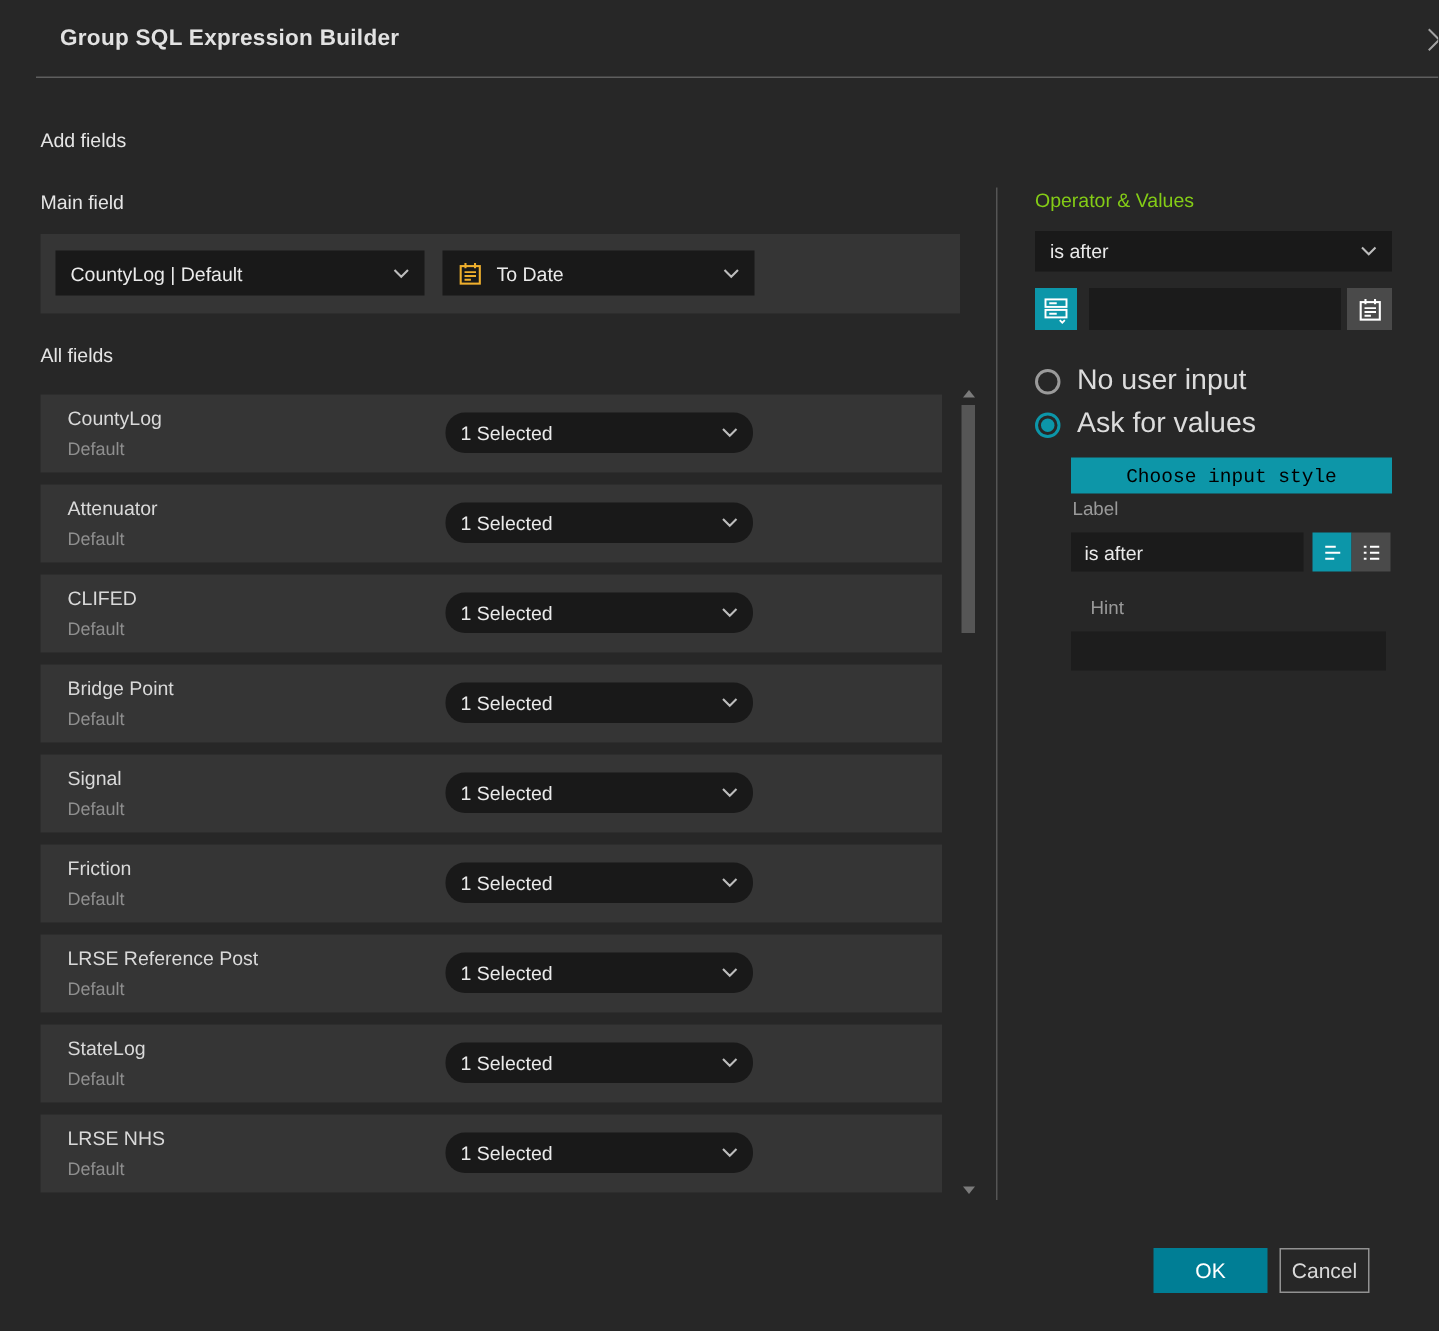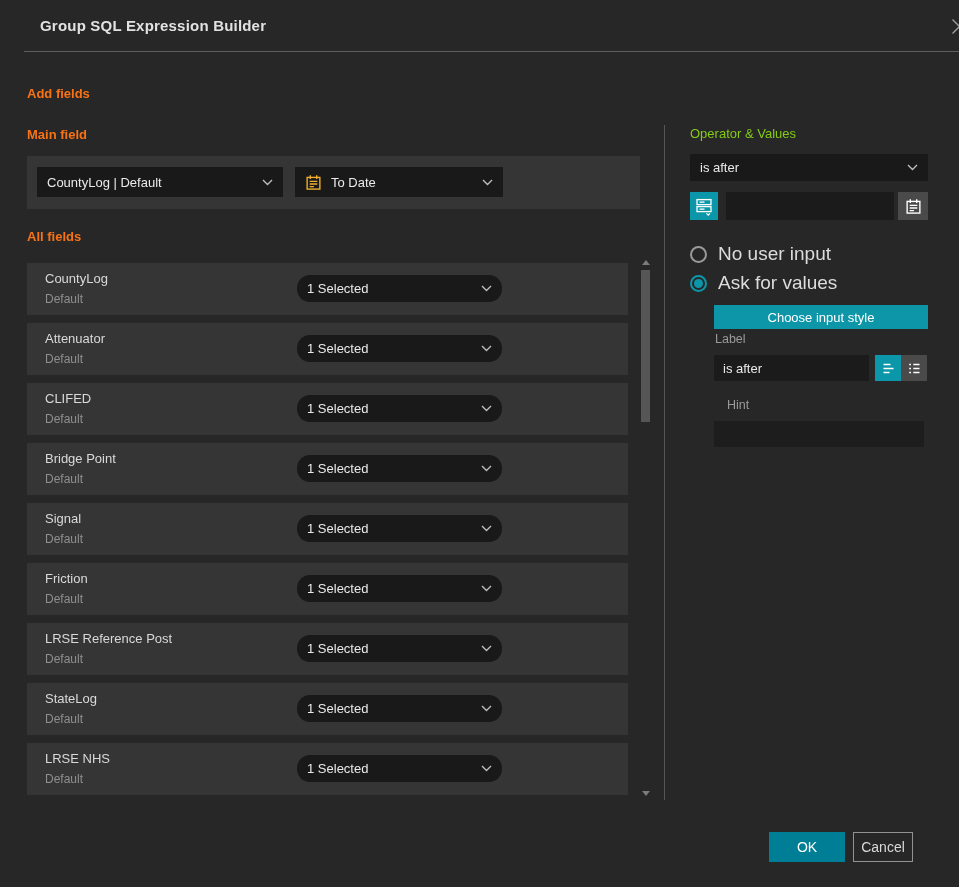--- a/index.html
+++ b/index.html
@@ -5,21 +5,21 @@
   html,body{margin:0;padding:0;background:#272727;}
   body{width:959px;height:887px;font-family:"Liberation Sans",sans-serif;-webkit-font-smoothing:antialiased;}
   .dialog{position:relative;width:959px;height:887px;background:#272727;overflow:hidden;}
 
   
   .titlebar{position:absolute;left:0;top:0;width:959px;height:52px;border-bottom:1px solid #5e5e5e;box-sizing:border-box;margin-left:24px;}
   .title{position:absolute;left:16px;top:0;line-height:52px;font-size:15px;font-weight:bold;color:#e2e2e2;letter-spacing:.2px;}
   .close-btn{position:absolute;right:14px;top:16px;width:20px;height:20px;cursor:pointer;display:flex;align-items:center;justify-content:center;}
 
   
-  .section-label{position:absolute;font-size:13px;font-weight:bold;color:#f97316;}
+  .section-label{position:absolute;font-size:13px;font-weight:normal;color:#e5e5e5;}
   .lbl-add{left:27px;top:86px;}
   .lbl-main{left:27px;top:127px;}
   .lbl-all{left:27px;top:229px;}
 
   
   .main-panel{position:absolute;left:27px;top:156px;width:613px;height:53px;background:#353535;}
   .select{background:#191919;color:#eaeaea;font-size:13px;display:flex;align-items:center;padding:0 10px;box-sizing:border-box;cursor:pointer;}
   .select .grow{flex:1;white-space:nowrap;overflow:hidden;}
   .mf-select1{position:absolute;left:10px;top:11px;width:246px;height:30px;}
   .mf-select2{position:absolute;left:268px;top:11px;width:208px;height:30px;}
@@ -54,21 +54,21 @@
   .cal-btn{position:absolute;left:208px;top:0;width:30px;height:28px;}
 
   .radio-row{position:absolute;left:0;display:flex;align-items:center;cursor:pointer;}
   .radio-row.r1{top:117px;}
   .radio-row.r2{top:146px;}
   .radio-circle{width:13px;height:13px;border-radius:50%;border:2px solid #9a9a9a;box-sizing:content-box;display:flex;align-items:center;justify-content:center;}
   .radio-circle.sel{border-color:#0c96a9;}
   .radio-dot{width:9px;height:9px;border-radius:50%;background:#0c96a9;}
   .radio-label{margin-left:11px;font-size:19px;color:#dcdcdc;}
 
-  .choose-btn{position:absolute;left:24px;top:179px;width:214px;height:24px;background:#0d96a8;color:#ffffff;font-size:13px;display:flex;align-items:center;justify-content:center;cursor:pointer;}
+  .choose-btn{position:absolute;left:24px;top:179px;width:214px;height:24px;background:#0d96a8;color:#000000;font-size:13px;display:flex;align-items:center;justify-content:center;cursor:pointer;font-family:Liberation Mono, monospace;}
   .lbl-small{position:absolute;font-size:12.5px;color:#9a9a9a;}
   .lbl-label{left:25px;top:206px;}
   .lbl-hint{left:25px;top:272px;margin-left:12px;}
   .label-input{position:absolute;left:24px;top:229px;width:155px;height:26px;background:#1b1b1b;border:none;color:#eaeaea;font-size:13px;padding:0 9px;box-sizing:border-box;outline:none;font-family:"Liberation Sans",sans-serif;}
   .style-btn-1{position:absolute;left:185px;top:229px;width:26px;height:26px;}
   .style-btn-2{position:absolute;left:211px;top:229px;width:26px;height:26px;}
   .hint-input{position:absolute;left:24px;top:295px;width:210px;height:26px;background:#1d1d1d;border:none;color:#eaeaea;font-size:13px;padding:0 9px;box-sizing:border-box;outline:none;font-family:"Liberation Sans",sans-serif;}
 
   
   .ok-btn{position:absolute;left:769px;top:832px;width:76px;height:30px;background:#007e95;color:#ffffff;font-size:14px;display:flex;align-items:center;justify-content:center;cursor:pointer;box-sizing:border-box;}

